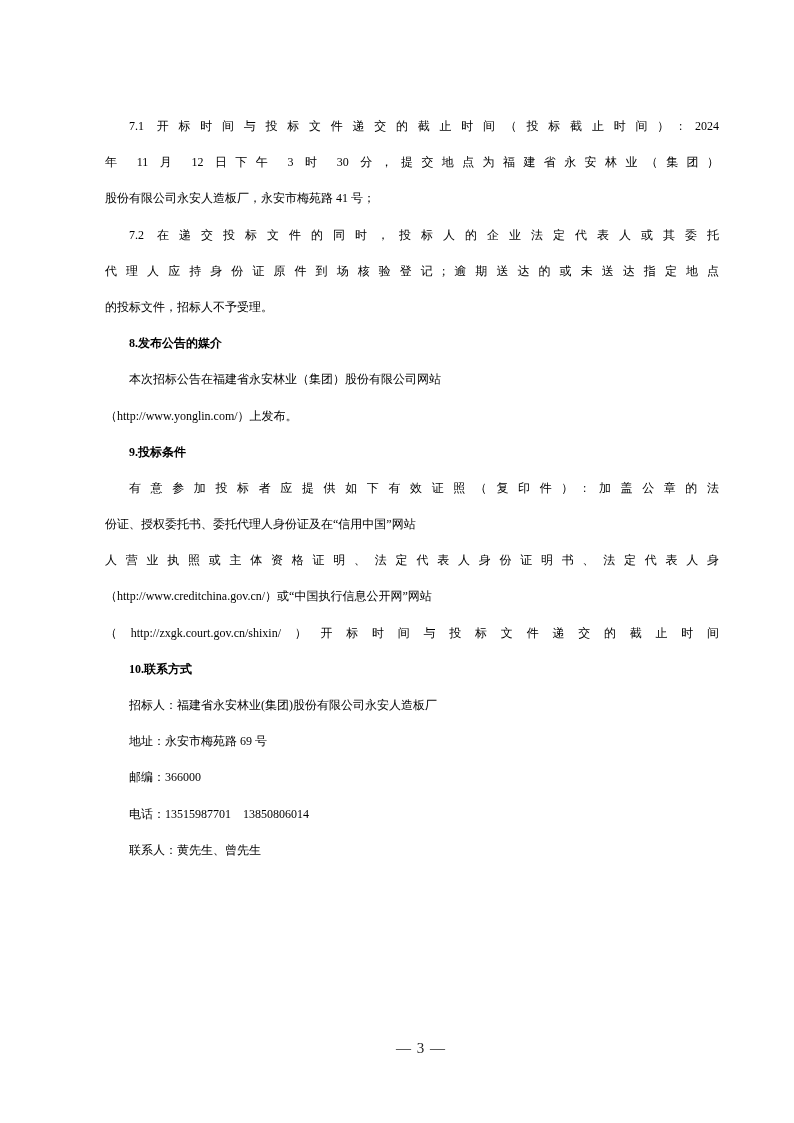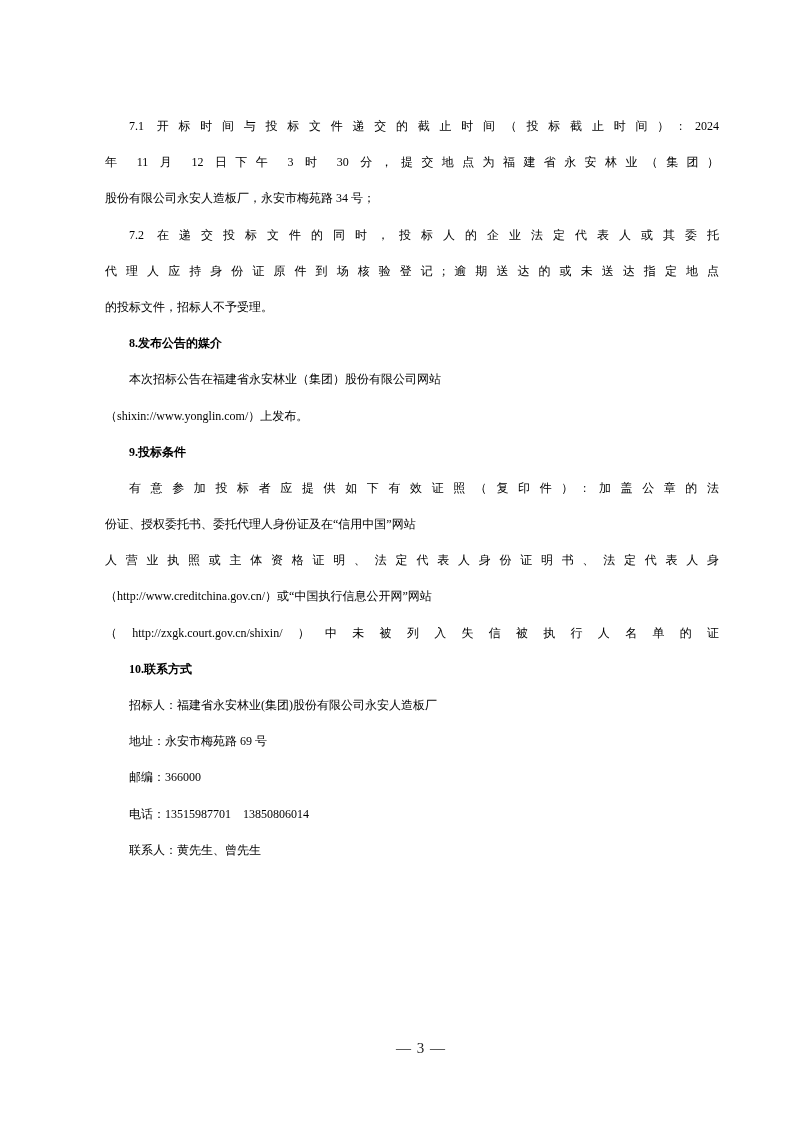--- a/index.html
+++ b/index.html
@@ -55,33 +55,33 @@
     letter-spacing: 1px;
   }
 </style>
 </head>
 <body>
 
 <div class="page">
   <div class="content">
     <div class="line indent justify">7.1 开标时间与投标文件递交的截止时间（投标截止时间）: 2024</div>
     <div class="line justify">年 11 月 12 日下午 3 时 30 分，提交地点为福建省永安林业（集团）</div>
-    <div class="line">股份有限公司永安人造板厂，永安市梅苑路 34 号；</div>
+    <div class="line">股份有限公司永安人造板厂，永安市梅苑路 41 号；</div>
     <div class="line indent justify">7.2 在递交投标文件的同时，投标人的企业法定代表人或其委托</div>
     <div class="line justify">代理人应持身份证原件到场核验登记;逾期送达的或未送达指定地点</div>
     <div class="line">的投标文件，招标人不予受理。</div>
     <div class="line indent bold">8.发布公告的媒介</div>
     <div class="line indent">本次招标公告在福建省永安林业（集团）股份有限公司网站</div>
-    <div class="line">（shixin://www.yonglin.com/）上发布。</div>
+    <div class="line">（http://www.yonglin.com/）上发布。</div>
     <div class="line indent bold">9.投标条件</div>
     <div class="line indent justify">有意参加投标者应提供如下有效证照（复印件）: 加盖公章的法</div>
     <div class="line">份证、授权委托书、委托代理人身份证及在“信用中国”网站</div>
     <div class="line justify">人营业执照或主体资格证明、法定代表人身份证明书、法定代表人身</div>
     <div class="line">（http://www.creditchina.gov.cn/）或“中国执行信息公开网”网站</div>
-    <div class="line justify">（http://zxgk.court.gov.cn/shixin/）中未被列入失信被执行人名单的证</div>
+    <div class="line justify">（http://zxgk.court.gov.cn/shixin/）开标时间与投标文件递交的截止时间</div>
     <div class="line indent bold">10.联系方式</div>
     <div class="line indent">招标人：福建省永安林业(集团)股份有限公司永安人造板厂</div>
     <div class="line indent">地址：永安市梅苑路 69 号</div>
     <div class="line indent">邮编：366000</div>
     <div class="line indent">电话：13515987701    13850806014</div>
     <div class="line indent">联系人：黄先生、曾先生</div>
   </div>
 
   <div class="footer">
     <span class="pagenum">— 3 —</span>

